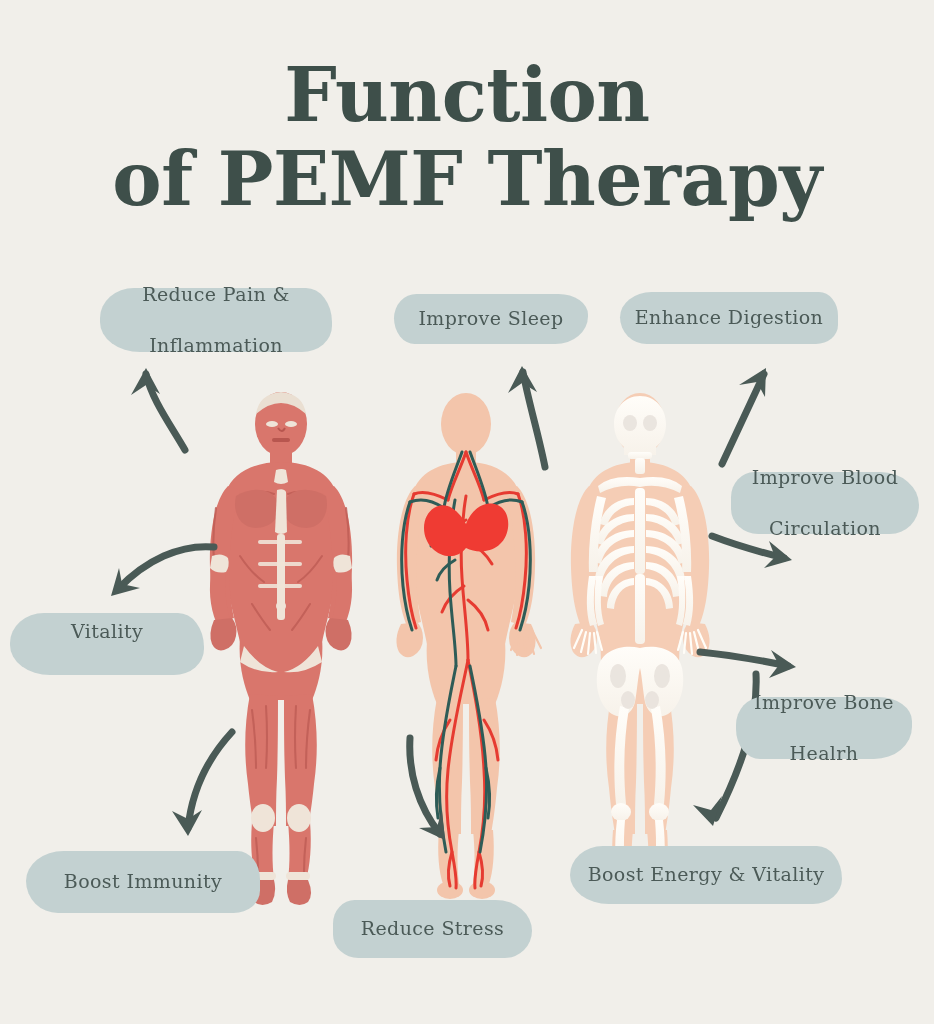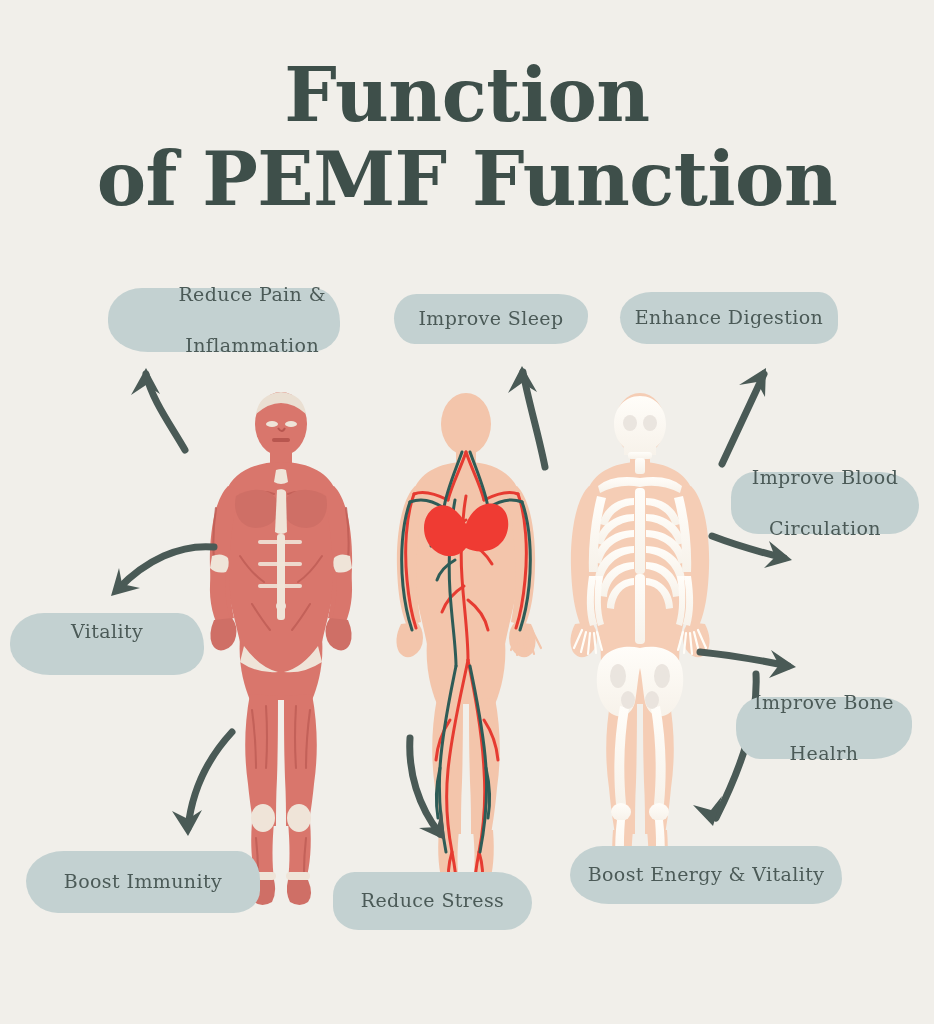--- a/index.html
+++ b/index.html
@@ -72,21 +72,21 @@
     overflow: visible;
   }
 </style>
 </head>
 <body>
 
 <div id="infographic">
 
   <div class="title-block">
     <span class="title-line l1">Function</span>
-    <span class="title-line l2">of PEMF Function</span>
+    <span class="title-line l2">of PEMF Therapy</span>
   </div>
 
   <svg class="figures-layer" viewBox="0 0 934 1024" width="934" height="1024" xmlns="http://www.w3.org/2000/svg">
 
     <defs>
 
       <linearGradient id="boneGrad" x1="0" y1="0" x2="0" y2="1">
         <stop offset="0%" stop-color="#fffdf9"></stop>
         <stop offset="100%" stop-color="#f7f2ea"></stop>
       </linearGradient>
@@ -394,21 +394,21 @@
       <path d="M766 368 l -1 29 l -8 -15 l -18 3 z"></path>
       <path d="M792 560 l -28 8 l 11 -11 l -6 -16 z"></path>
       <path d="M111 596 l 8 -28 l 3 16 l 18 4 z"></path>
       <path d="M796 667 l -27 11 l 10 -13 l -8 -15 z"></path>
       <path d="M188 836 l -16 -25 l 16 8 l 14 -9 z"></path>
       <path d="M445 840 l -26 -12 l 18 -1 l 5 -17 z"></path>
       <path d="M713 826 l -20 -21 l 18 5 l 11 -14 z"></path>
     </g>
   </svg>
 
-  <div class="pill r-a" style="left:108px; top:288px; width:232px; height:64px;justify-content:flex-end;">
+  <div class="pill r-a" style="left:100px; top:288px; width:232px; height:64px;">
     <span>
       <span>Reduce Pain &amp;</span><br>
       <span>Inflammation</span>
     </span>
   </div>
 
   <div class="pill r-c" style="left:620px; top:292px; width:218px; height:52px;">
     <span>Enhance Digestion</span>
   </div>
 
@@ -433,21 +433,21 @@
     <span>
       <span>Improve Bone</span><br>
       <span>Healrh</span>
     </span>
   </div>
 
   <div class="pill r-c" style="left:26px; top:851px; width:234px; height:62px;">
     <span>Boost Immunity</span>
   </div>
 
-  <div class="pill r-d" style="left:333px; top:872px; width:199px; height:58px;">
+  <div class="pill r-d" style="left:333px; top:900px; width:199px; height:58px;">
     <span>Reduce Stress</span>
   </div>
 
   <div class="pill r-a" style="left:570px; top:846px; width:272px; height:58px;">
     <span>Boost Energy &amp; Vitality</span>
   </div>
 
 </div>
 
 </body></html>

